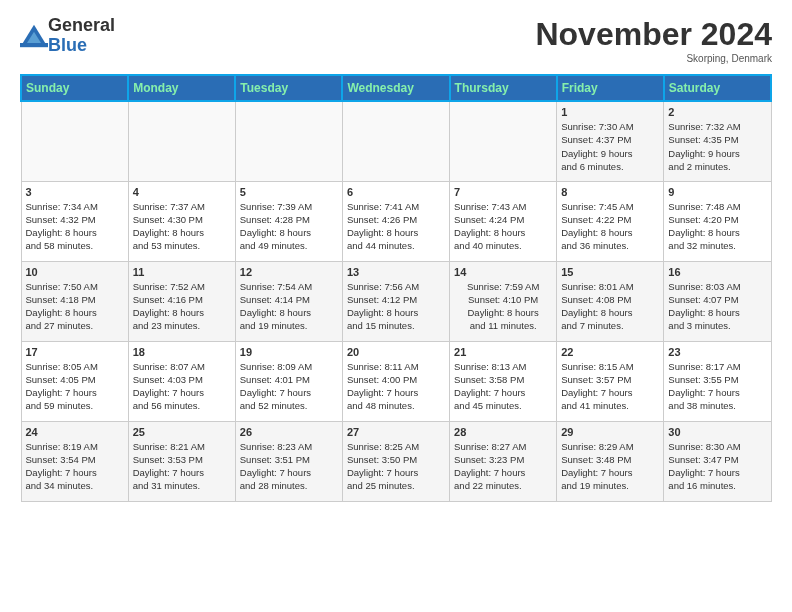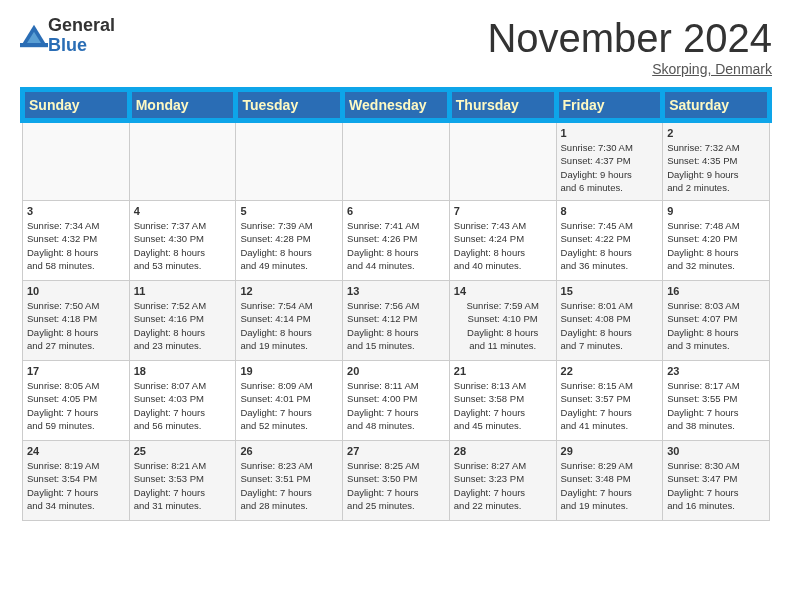--- a/index.html
+++ b/index.html
@@ -33,42 +33,41 @@
     .logo-text span.general { color: #333; }
     .logo-text span.blue { color: #2a6db5; }
     .logo-icon {
       width: 28px;
       height: 28px;
     }
     .title-block {
       text-align: right;
     }
     .month-title {
-      font-size: 40px;
-      font-weight: normal;
+      font-size: 32px;
+      font-weight: bold;
       color: #333;
     }
     .location {
-      font-size: 14px;
+      font-size: 10px;
       color: #555;
-      text-decoration: underline;
     }
     .calendar {
       width: 100%;
       border-collapse: collapse;
       font-size: 10.5px;
     }
     .calendar thead th {
       background-color: #2a6db5;
-      color: #fef9c3;
+      color: #86efac;
       padding: 5px 4px;
       text-align: left;
-      font-size: 14px;
+      font-size: 12px;
       font-weight: bold;
-      border: 5px solid #0ea5e9;
+      border: 2px solid #0ea5e9;
     }
     .calendar tbody td {
       vertical-align: top;
       padding: 4px 4px;
       border: 1px solid #ccc;
       height: 80px;
       width: calc(100% / 7);
       color: #333;
       background: #fff;
     }

